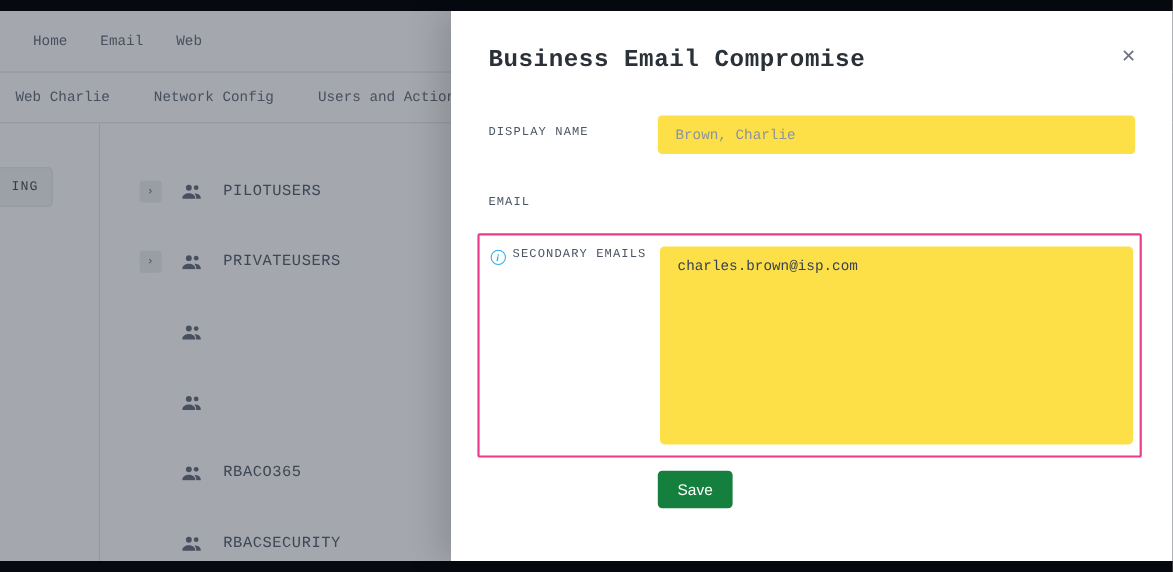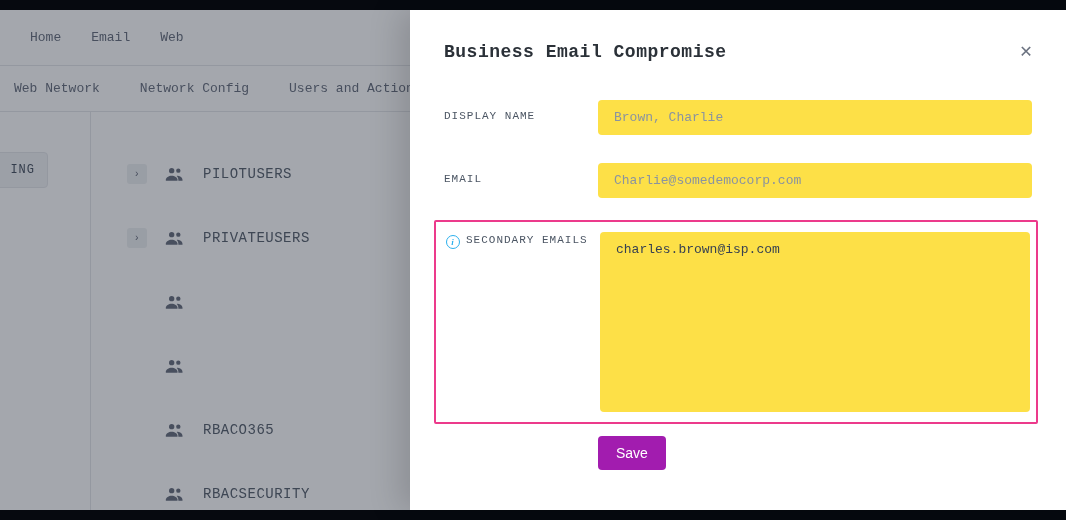--- a/index.html
+++ b/index.html
@@ -111,21 +111,21 @@
     box-shadow: -10px 0 30px rgba(0,0,0,.15);
     padding: 32px 34px 20px 34px;
   }
   .modal-header {
     display: flex;
     justify-content: space-between;
     align-items: flex-start;
   }
   .modal-title {
     font-family: "Courier New", Courier, monospace;
-    font-size: 18px;
+    font-size: 22px;
     font-weight: 700;
     color: #2b3138;
     letter-spacing: 0.5px;
   }
   .close-btn {
     font-size: 20px;
     color: #6b7280;
     cursor: pointer;
     line-height: 1;
   }
@@ -188,21 +188,21 @@
     margin-right: -6px;
   }
   .highlight-box .formrow { margin-top: 0; padding-left: 8px; }
 
   .save-row {
     display: flex;
     padding-left: 154px;
     margin-top: 12px;
   }
   .save-btn {
-    background: #a21caf;
+    background: #15803d;
     border: none;
     color: #fff;
     font-family: Arial, sans-serif;
     font-size: 14px;
     padding: 9px 18px;
     border-radius: 4px;
     cursor: pointer;
   }
 </style>
 </head>
@@ -211,21 +211,21 @@
 <div class="letterbox-top"></div>
 <div class="letterbox-bottom"></div>
 
 <div class="app">
   <div class="topnav">
     <span>Home</span>
     <span>Email</span>
     <span>Web</span>
   </div>
   <div class="subnav">
-    <span>Web Network</span>
+    <span>Web Charlie</span>
     <span>Network Config</span>
     <span>Users and Actions</span>
   </div>
   <div class="content">
     <div class="leftcol">
       <div class="chip">ING</div>
     </div>
     <div class="grouplist" id="grouplist">
         <div class="grouprow">
           <span class="chev">›</span>
@@ -309,21 +309,20 @@
     <div class="close-btn">✕</div>
   </div>
 
   <div class="formrow first">
     <div class="formlabel">DISPLAY NAME</div>
     <input class="forminput" placeholder="Brown, Charlie" style="">
   </div>
 
   <div class="formrow">
     <div class="formlabel">EMAIL</div>
-    <input class="forminput" placeholder="Charlie@somedemocorp.com" style="">
   </div>
 
   <div class="highlight-box">
     <div class="formrow">
       <div class="formlabel withicon">
         <span class="info-icon">i</span>
         <span>SECONDARY EMAILS</span>
       </div>
       <textarea class="formtextarea" style="">charles.brown@isp.com</textarea>
     </div>

